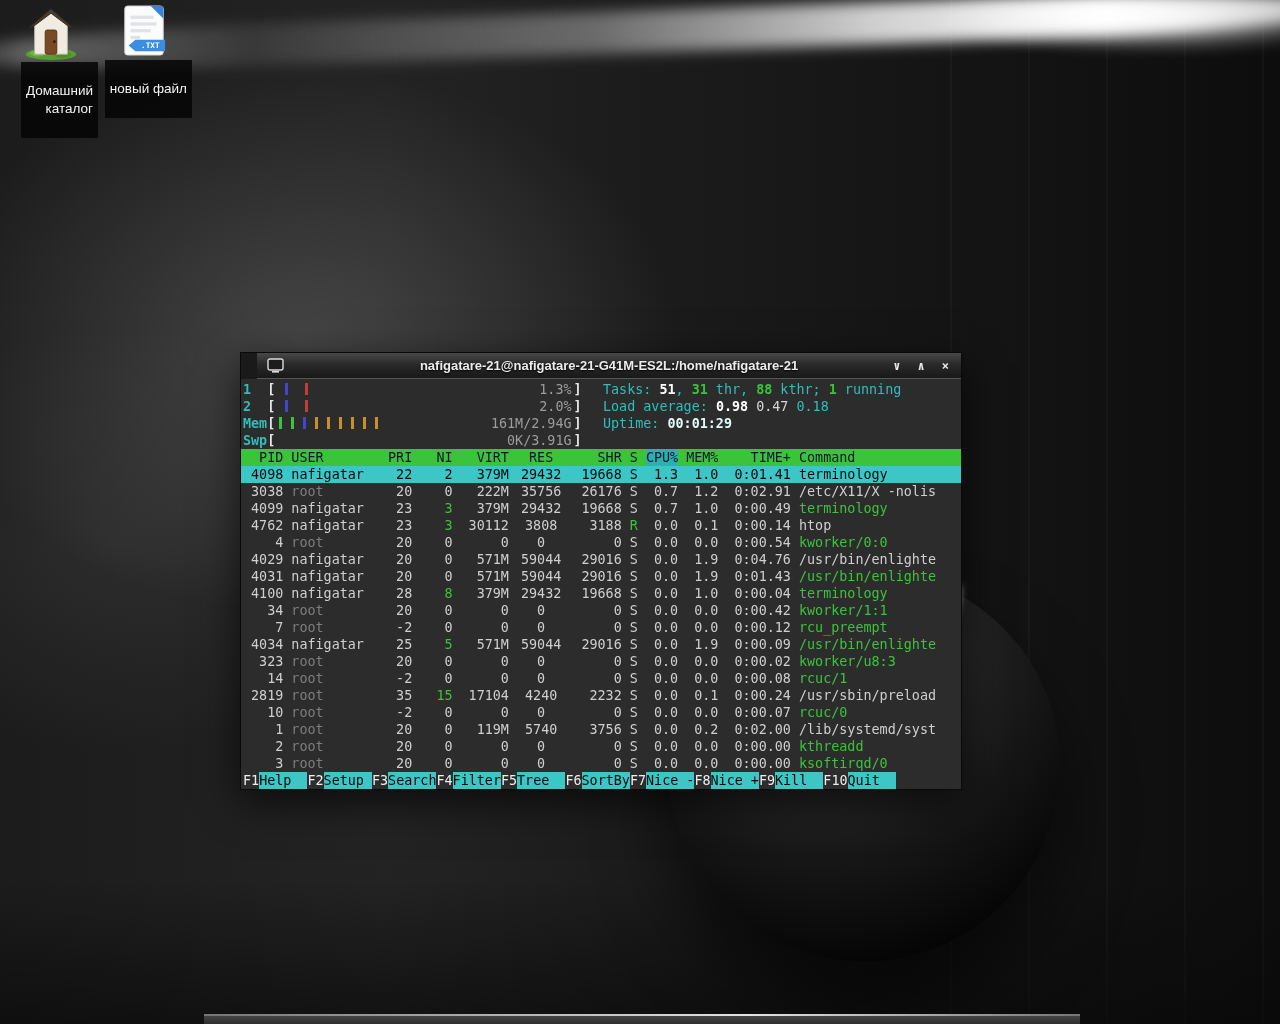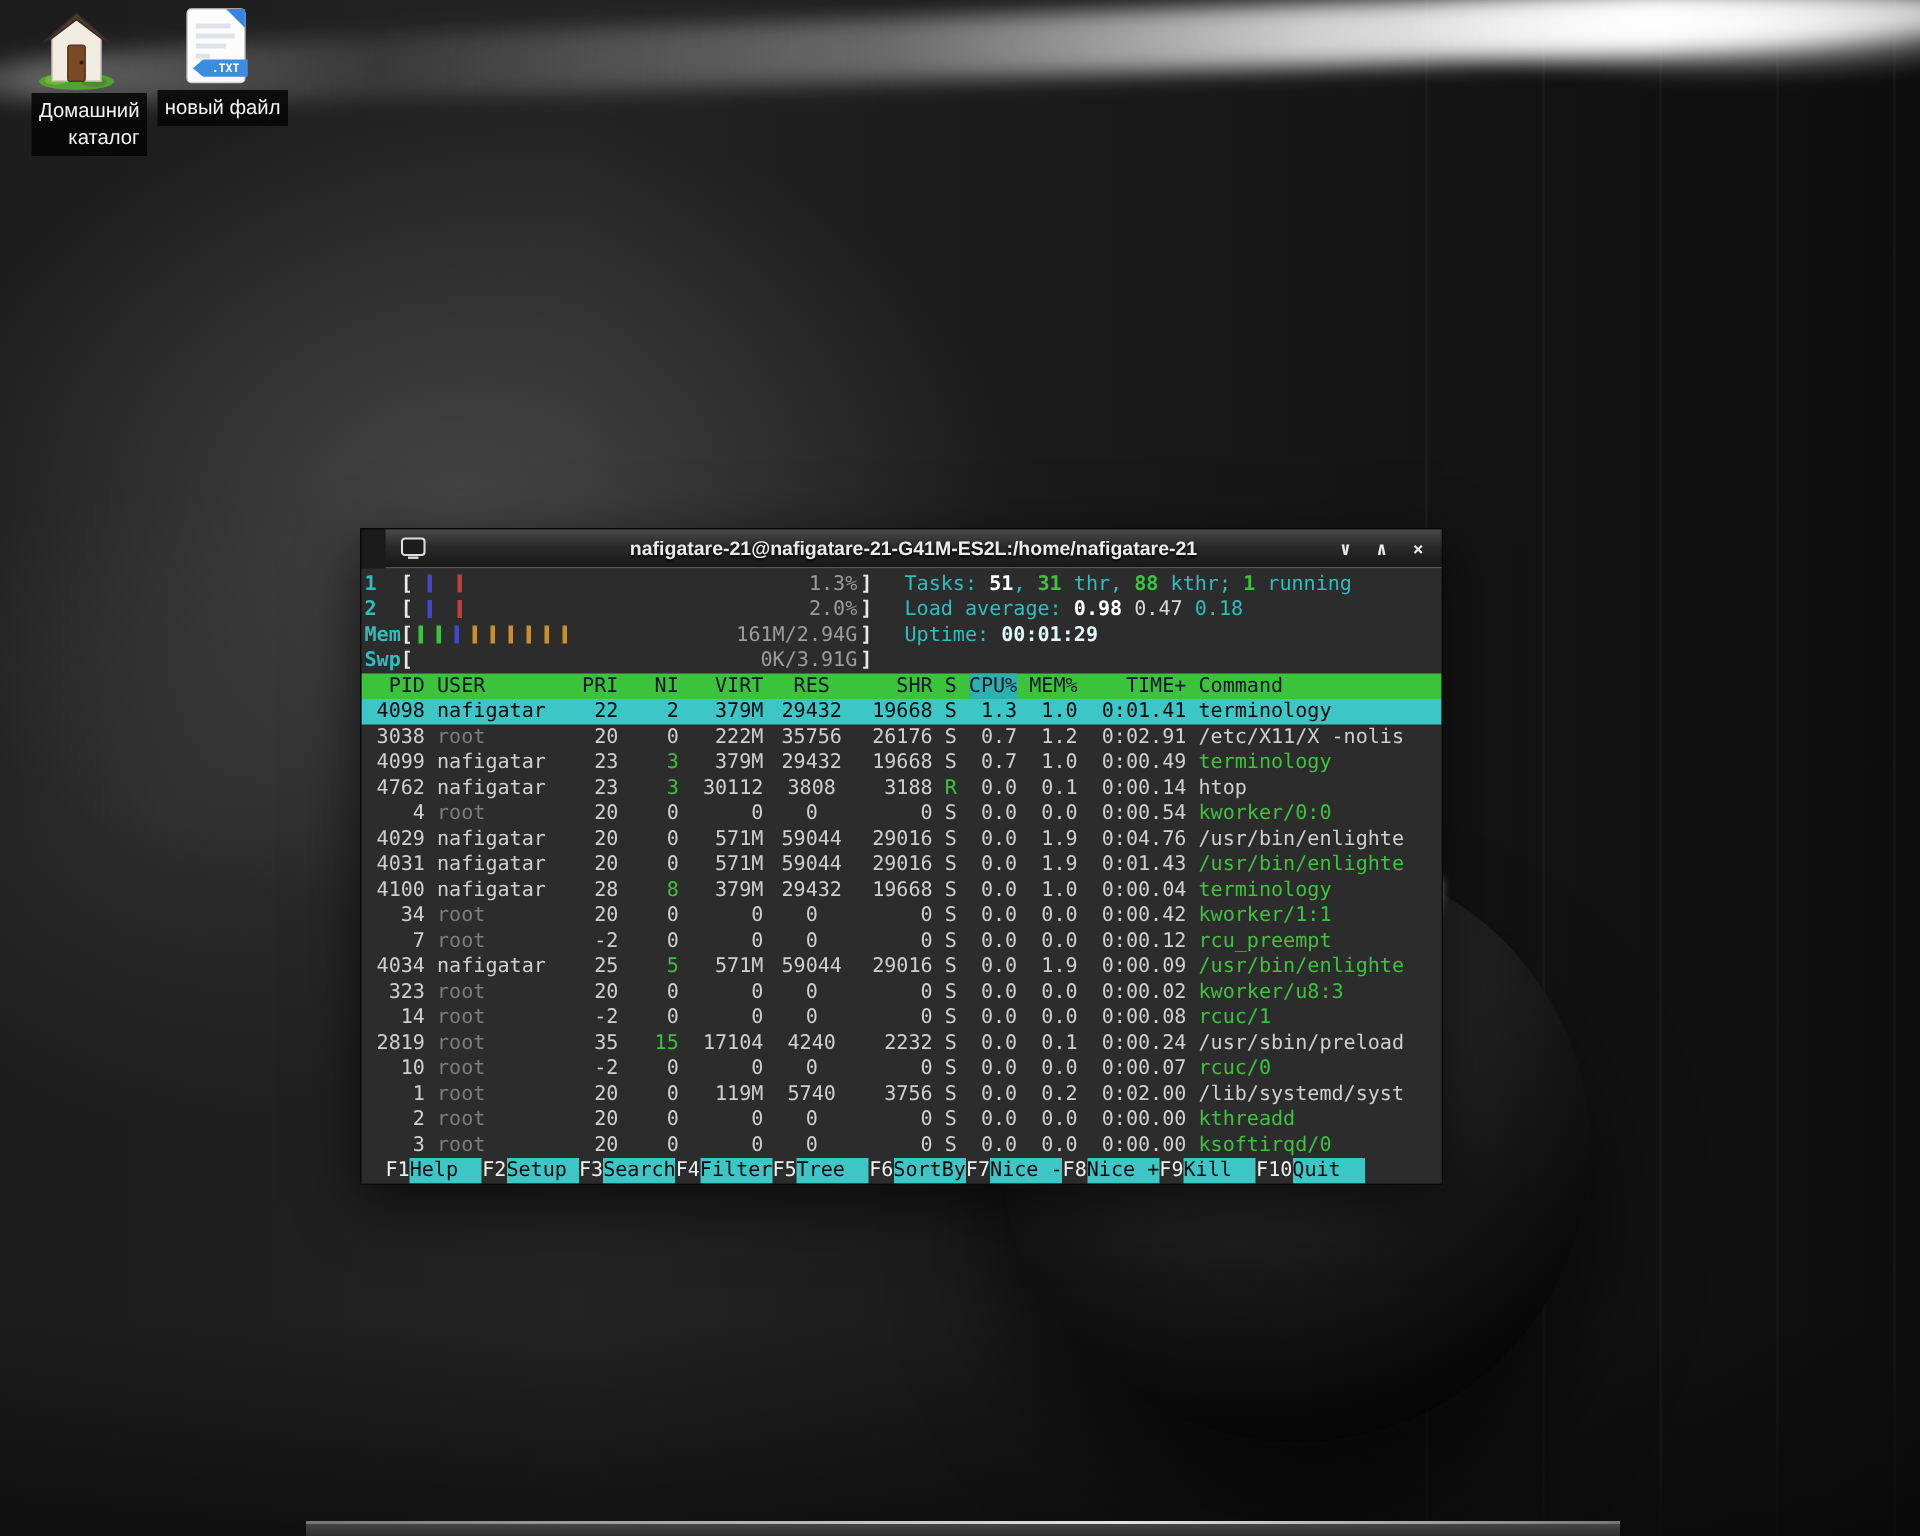--- a/index.html
+++ b/index.html
@@ -33,21 +33,21 @@
   .shelf{position:absolute;left:204px;top:1014px;width:876px;height:10px;
     background:linear-gradient(#4a4a4a,#2e2e2e);}
   .shelf::before{content:"";position:absolute;top:0;left:0;right:0;height:2px;
     background:linear-gradient(90deg,rgba(255,255,255,.25),rgba(255,255,255,.85) 62%,rgba(255,255,255,.25));}
 
   
   .dicon{position:absolute;text-align:right;cursor:default}
   #icon-home{left:4px;top:4px;width:94px}
   #icon-file{left:96px;top:4px;width:96px}
   .ilabel{display:inline-block;background:rgba(5,5,5,.85);color:#f3f3f3;
-    font:13.5px/18px "Liberation Sans",sans-serif;padding:3px 5px;white-space:nowrap}
+    font:13.5px/18px "Liberation Sans",sans-serif;padding:20px 5px;white-space:nowrap}
   .dicon svg{display:block;margin:0 auto 2px auto}
 
   
   .window{position:absolute;left:240px;top:352px;width:722px;height:438px;
     border:1px solid #090909;background:#1a1a1a;box-shadow:0 12px 38px rgba(0,0,0,.65);}
   .titlebar{position:absolute;top:0;left:16px;right:0;height:26px;display:flex;align-items:center;
     background:linear-gradient(#484848,#2a2a2a 45%,#181818);border-bottom:1px solid #565656;}
   .titlebar .ticon{margin-left:10px;z-index:2}
   .title{position:absolute;left:0;right:0;text-align:center;font:bold 13px "Liberation Sans",sans-serif;
     color:#ececec;text-shadow:0 1px 2px #000;}
@@ -80,21 +80,21 @@
   .cni{width:4ch;text-align:right}.cvirt{width:6ch;text-align:right}.cres{width:6ch;text-align:center}
   .cshr{width:6ch;text-align:right}.cs{width:1ch}.ccpu{width:4ch;text-align:right}
   .cmem{width:4ch;text-align:right}.ctime{width:8ch;text-align:right}
   .ccmd{flex:1;text-align:left;overflow:hidden}
   .colhdr{background:var(--c-header_bg);color:#0f172a}
   .colhdr .sortcol{background:var(--c-sort_bg)}
   .prow.selected{background:var(--c-selected_bg)}
   .prow.selected .c{color:#0a0a0a !important}
   .dim{color:var(--c-dim)} .green{color:var(--c-green)}
 
-  .fnbar{display:flex;height:17px;white-space:pre;padding-left:16px}
+  .fnbar{display:flex;height:17px;white-space:pre;padding-left:2px}
   .fitem{display:inline-flex}
   .fkey{color:#eee}
   .flabel{display:inline-block;width:6ch;white-space:pre;background:var(--c-fn_bg);color:#0a0a0a}
 </style>
 </head>
 <body>
 
 <div class="screen">
   <div class="streak"></div>
   <div class="streak2"></div>

